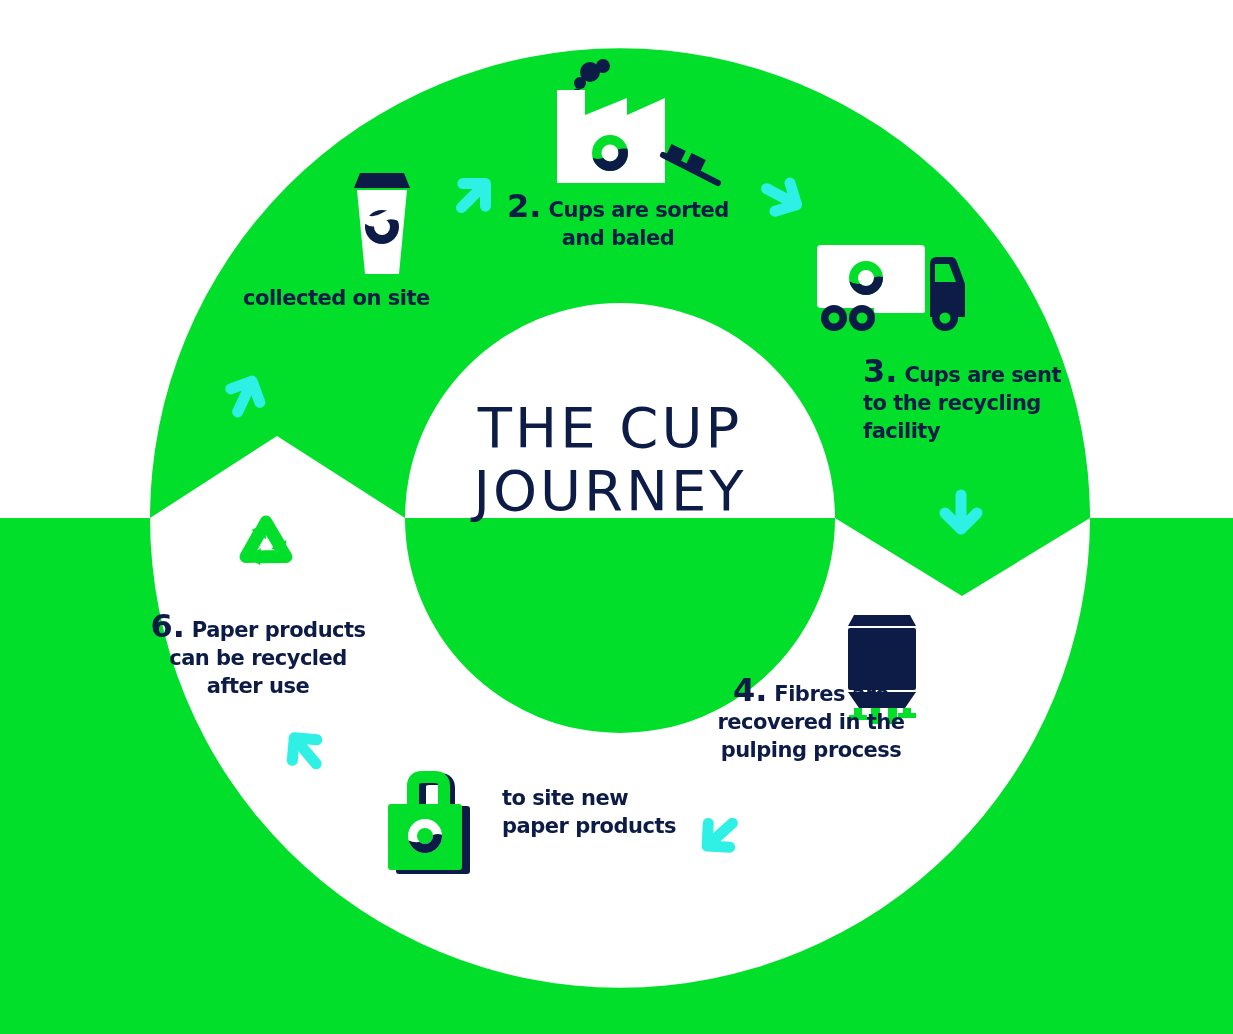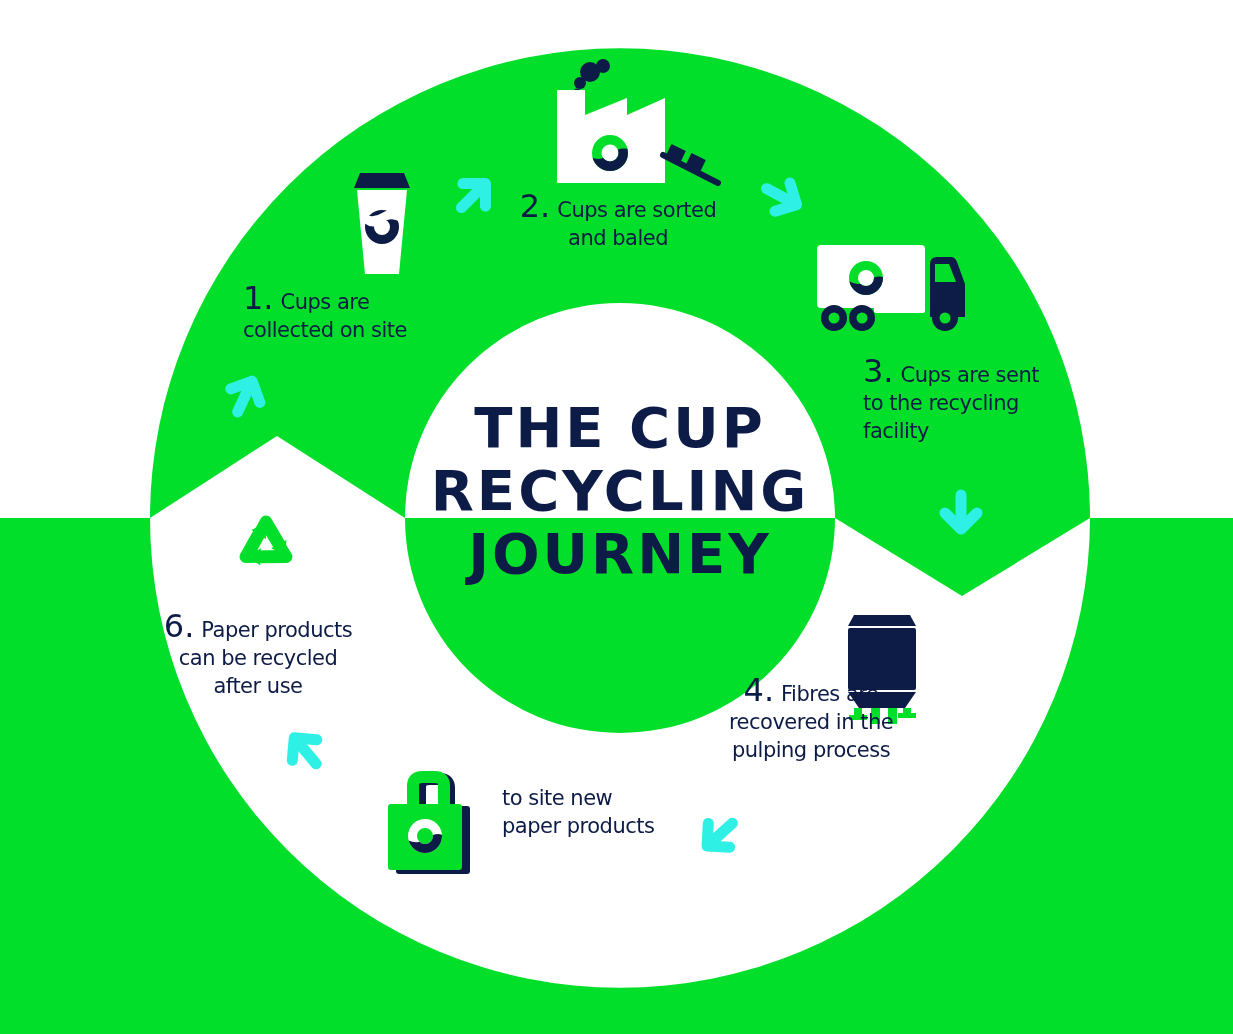--- a/index.html
+++ b/index.html
@@ -2,24 +2,24 @@
 <html style="--green: #02DF2B; --navy: #0D1B47; --cyan: #2EF0E4; --white: #FFFFFF;"><head>
 <meta charset="utf-8">
 <style>
   html,body{margin:0;padding:0;background:#fff;}
   .stage{position:relative;width:1233px;height:1034px;overflow:hidden;
          font-family:"DejaVu Sans",sans-serif;}
   .bg-top{position:absolute;left:0;top:0;width:1233px;height:518px;background:var(--white);}
   .bg-bottom{position:absolute;left:0;top:518px;width:1233px;height:516px;background:var(--green);}
   .abs{position:absolute;}
   .ring{position:absolute;left:0;top:0;}
-  .title{position:absolute;left:320px;top:396px;width:600px;text-align:center;
-         color:var(--navy);font-weight:700;font-size:56px;line-height:63px;
+  .title{position:absolute;left:310px;top:396px;width:600px;text-align:center;
+         color:var(--navy);font-weight:400;font-size:56px;line-height:63px;
          letter-spacing:3px;}
-  .step{position:absolute;color:var(--navy);font-weight:normal;font-size:21px;
+  .step{position:absolute;color:var(--navy);font-weight:bold;font-size:21px;
         line-height:28px;letter-spacing:-0.5px;}
   .step .num{font-size:32px;margin-right:7px;letter-spacing:0;}
   .ta-c{text-align:center;}
   .ta-l{text-align:left;}
   .arrow{position:absolute;overflow:visible;}
   .arrow path{stroke:var(--cyan);stroke-width:11;fill:none;
               stroke-linecap:round;stroke-linejoin:round;}
 </style>
 <title>THE CUP RECYCLING JOURNEY</title></head>
 <body>
@@ -35,21 +35,20 @@
 
     <path d="M1090,518 A470,470 0 0 1 150,518 L405,518 A215,215 0 0 0 835,518 Z" fill="var(--white)"></path>
 
     <path d="M150,518 L277,436 L405,518 Z" fill="var(--white)"></path>
 
     <path d="M835,518 L962,596 L1090,518 Z" fill="var(--green)"></path>
   </svg>
 
   <div class="title">
     <div>THE CUP</div>
-    <div>RECYCLING</div>
     <div>JOURNEY</div>
   </div>
 
   <svg class="abs" style="left:347px;top:172px" width="70" height="105" viewBox="0 0 70 105">
     <polygon points="13,1 57,1 63,16 7,16" fill="var(--navy)"></polygon>
     <polygon points="10,18 60,18 52,102 18,102" fill="var(--white)"></polygon>
     <path d="M18,55 a17,17 0 1 0 34,0 a17,17 0 1 0 -34,0 M27,55 a8,8 0 1 0 16,0 a8,8 0 1 0 -16,0" fill="var(--navy)" fill-rule="evenodd"></path>
     <path d="M17,51 Q26,58 35,51 Q44,44 53,50 L53,40 Q44,35 35,41 Q26,47 17,42 Z" fill="var(--white)"></path>
   </svg>
 
@@ -175,21 +174,20 @@
       </g>
   </svg>
   <svg class="arrow" style="left:272px;top:717px" width="60" height="60" viewBox="0 0 60 60">
     <g transform="rotate(320 30 30)">
         <path d="M30,52 L30,20"></path>
         <path d="M14,34 L30,18 L46,34"></path>
       </g>
   </svg>
 
   <div class="step ta-l" style="left:243px;top:284px;width:220px">
-    <div><span class="num">1.</span><span>Cups are</span></div>
     <div>collected on site</div>
   </div>
 
   <div class="step ta-c" style="left:468px;top:192px;width:300px">
     <div><span class="num">2.</span><span>Cups are sorted</span></div>
     <div>and baled</div>
   </div>
 
   <div class="step ta-l" style="left:863px;top:357px;width:220px">
     <div><span class="num">3.</span><span>Cups are sent</span></div>

